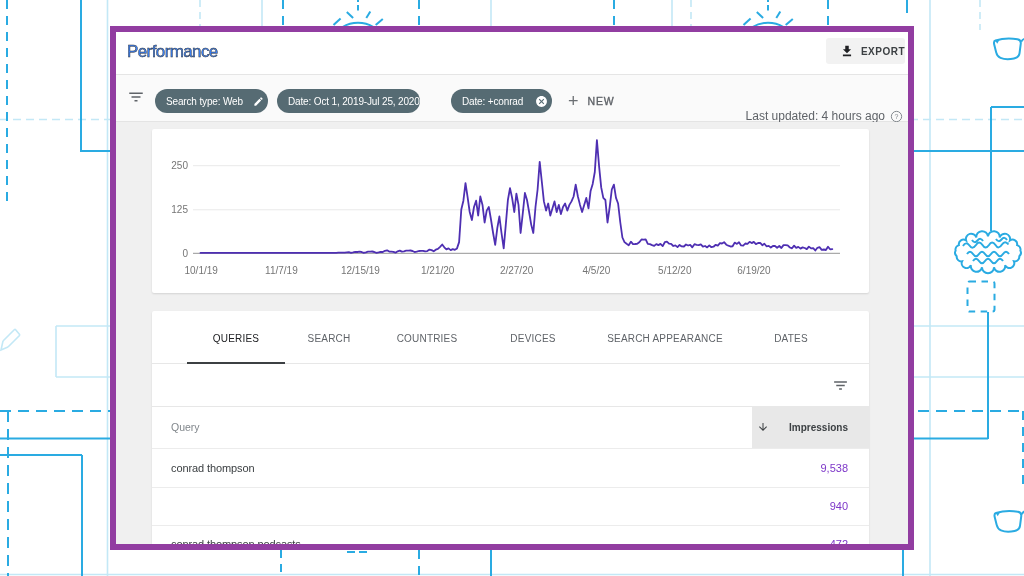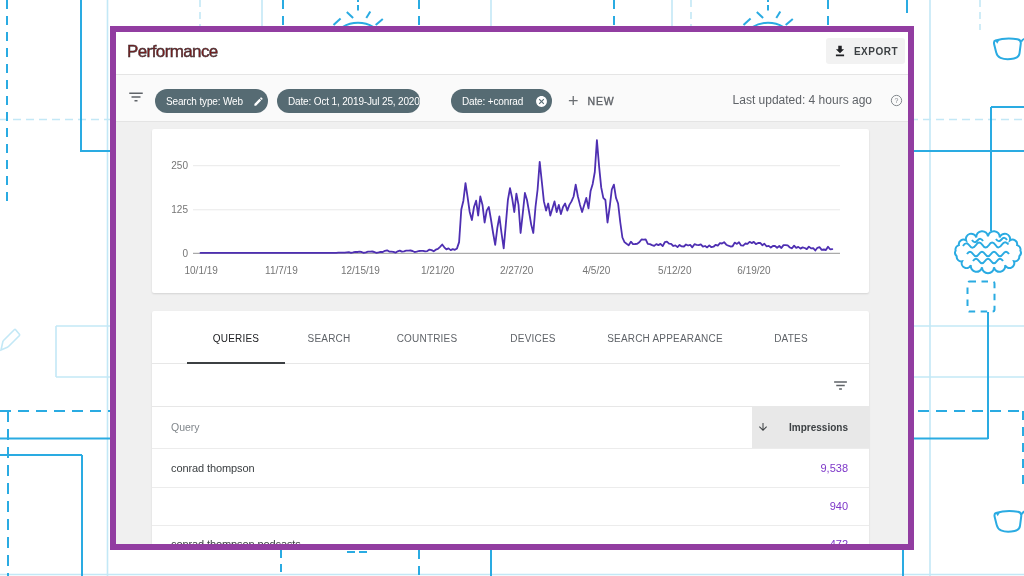--- a/index.html
+++ b/index.html
@@ -1,36 +1,36 @@
 <!DOCTYPE html>
 <html><head><meta charset="utf-8">
 <style>
 * {margin:0;padding:0;box-sizing:border-box}
 html,body {width:1024px;height:576px;overflow:hidden;background:#fff;
   font-family:"Liberation Sans",sans-serif;position:relative}
 .frame {position:absolute;left:110px;top:26px;width:804px;height:524px;
   border:6px solid #923da1;background:#fff}
 .hdr {position:absolute;left:0;top:0;width:792px;height:43px;background:#fff;
   border-bottom:1px solid #e5e5e5}
-.title {position:absolute;left:11px;top:9.5px;font-size:17px;font-weight:400;-webkit-text-stroke:0.45px #2f3136;letter-spacing:-0.6px;line-height:20px;color:#7f1d1d}
+.title {position:absolute;left:11px;top:9.5px;font-size:17px;font-weight:400;-webkit-text-stroke:0.45px #2f3136;letter-spacing:-0.6px;line-height:20px;color:#3b82f6}
 .exportbtn {position:absolute;left:710px;top:6px;width:79px;height:26px;background:#f2f2f2;
-  border-radius:3px;display:flex;align-items:center;justify-content:center;gap:7px}
+  border-radius:3px;display:flex;align-items:center;justify-content:flex-end;gap:7px}
 .exportbtn span {font-size:10px;font-weight:700;color:#3c4043;letter-spacing:0.5px}
 .fbar {position:absolute;left:0;top:43px;width:792px;height:47px;background:#fafafa;
   border-bottom:1px solid #e4e4e4}
 .chip {position:absolute;top:14px;height:24px;background:#566b73;border-radius:12px;
   display:flex;align-items:center;color:#fff;font-size:10px;letter-spacing:-0.15px;
   justify-content:space-between;padding:0 4px 0 11px}
 .chip span {white-space:nowrap}
 .newbtn {position:absolute;top:14px;left:452px;height:24px;display:flex;align-items:center;
   gap:9px;color:#5f6368}
 .newbtn .plus {font-size:18px;font-weight:300;color:#6b6f73;line-height:24px}
 .newbtn .txt {font-size:10.5px;font-weight:400;-webkit-text-stroke:0.35px #5f6368;letter-spacing:0.8px}
-.lastupd {position:absolute;top:2px;height:46px;right:5px;display:flex;align-items:center;
-  gap:18px;color:#5f6368;font-size:12px}
+.lastupd {position:absolute;top:2px;height:46px;right:5px;display:flex;align-items:flex-end;
+  gap:5px;color:#5f6368;font-size:12px}
 .content {position:absolute;left:0;top:90px;width:792px;height:422px;background:#f0f0f0;overflow:hidden}
 .card1 {position:absolute;left:36px;top:7px;width:717px;height:164px;background:#fff;
   border-radius:2px;box-shadow:0 1px 2px rgba(0,0,0,0.12)}
 .card2 {position:absolute;left:36px;top:189px;width:717px;height:233px;background:#fff;
   border-radius:2px 2px 0 0;box-shadow:0 1px 2px rgba(0,0,0,0.12);overflow:hidden}
 .tab {position:absolute;top:1.5px;height:52px;line-height:52px;transform:translateX(-50%);
   font-size:10px;letter-spacing:0.2px;color:#5f6368;white-space:nowrap}
 .tab.active {color:#202124;font-weight:400}
 .hline {position:absolute;left:0;width:717px;height:1px;background:#e7e7e7}
 .underline {position:absolute;left:35px;top:50.5px;width:98px;height:2.5px;background:#3c4043}

